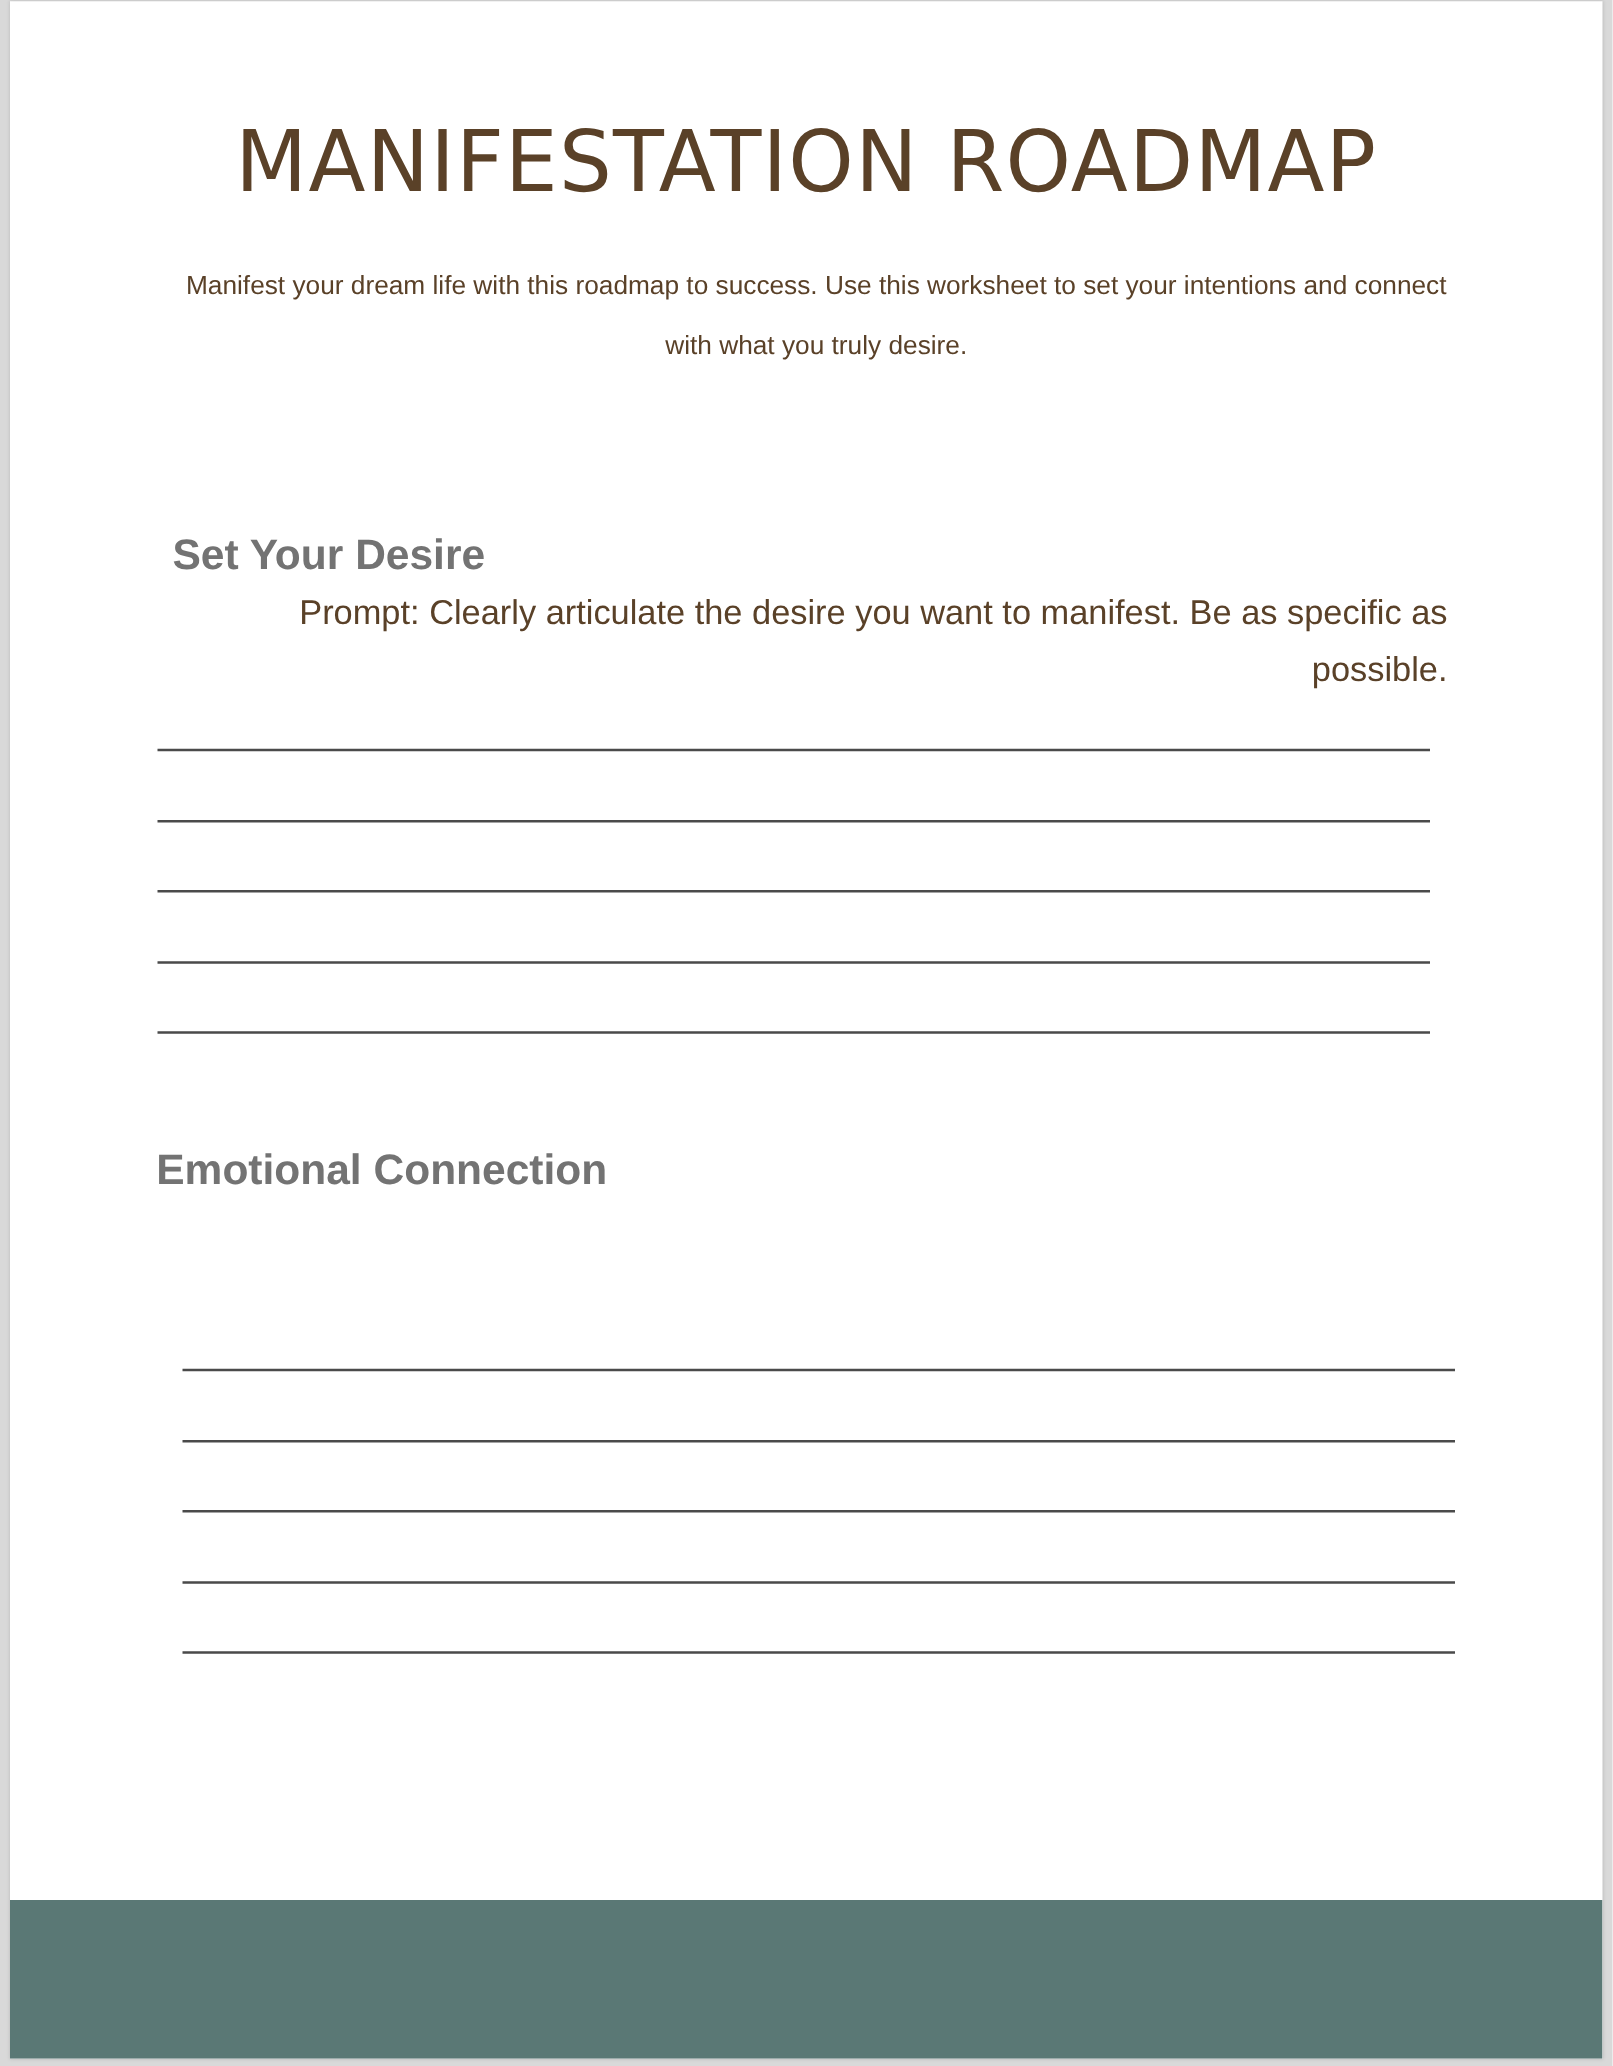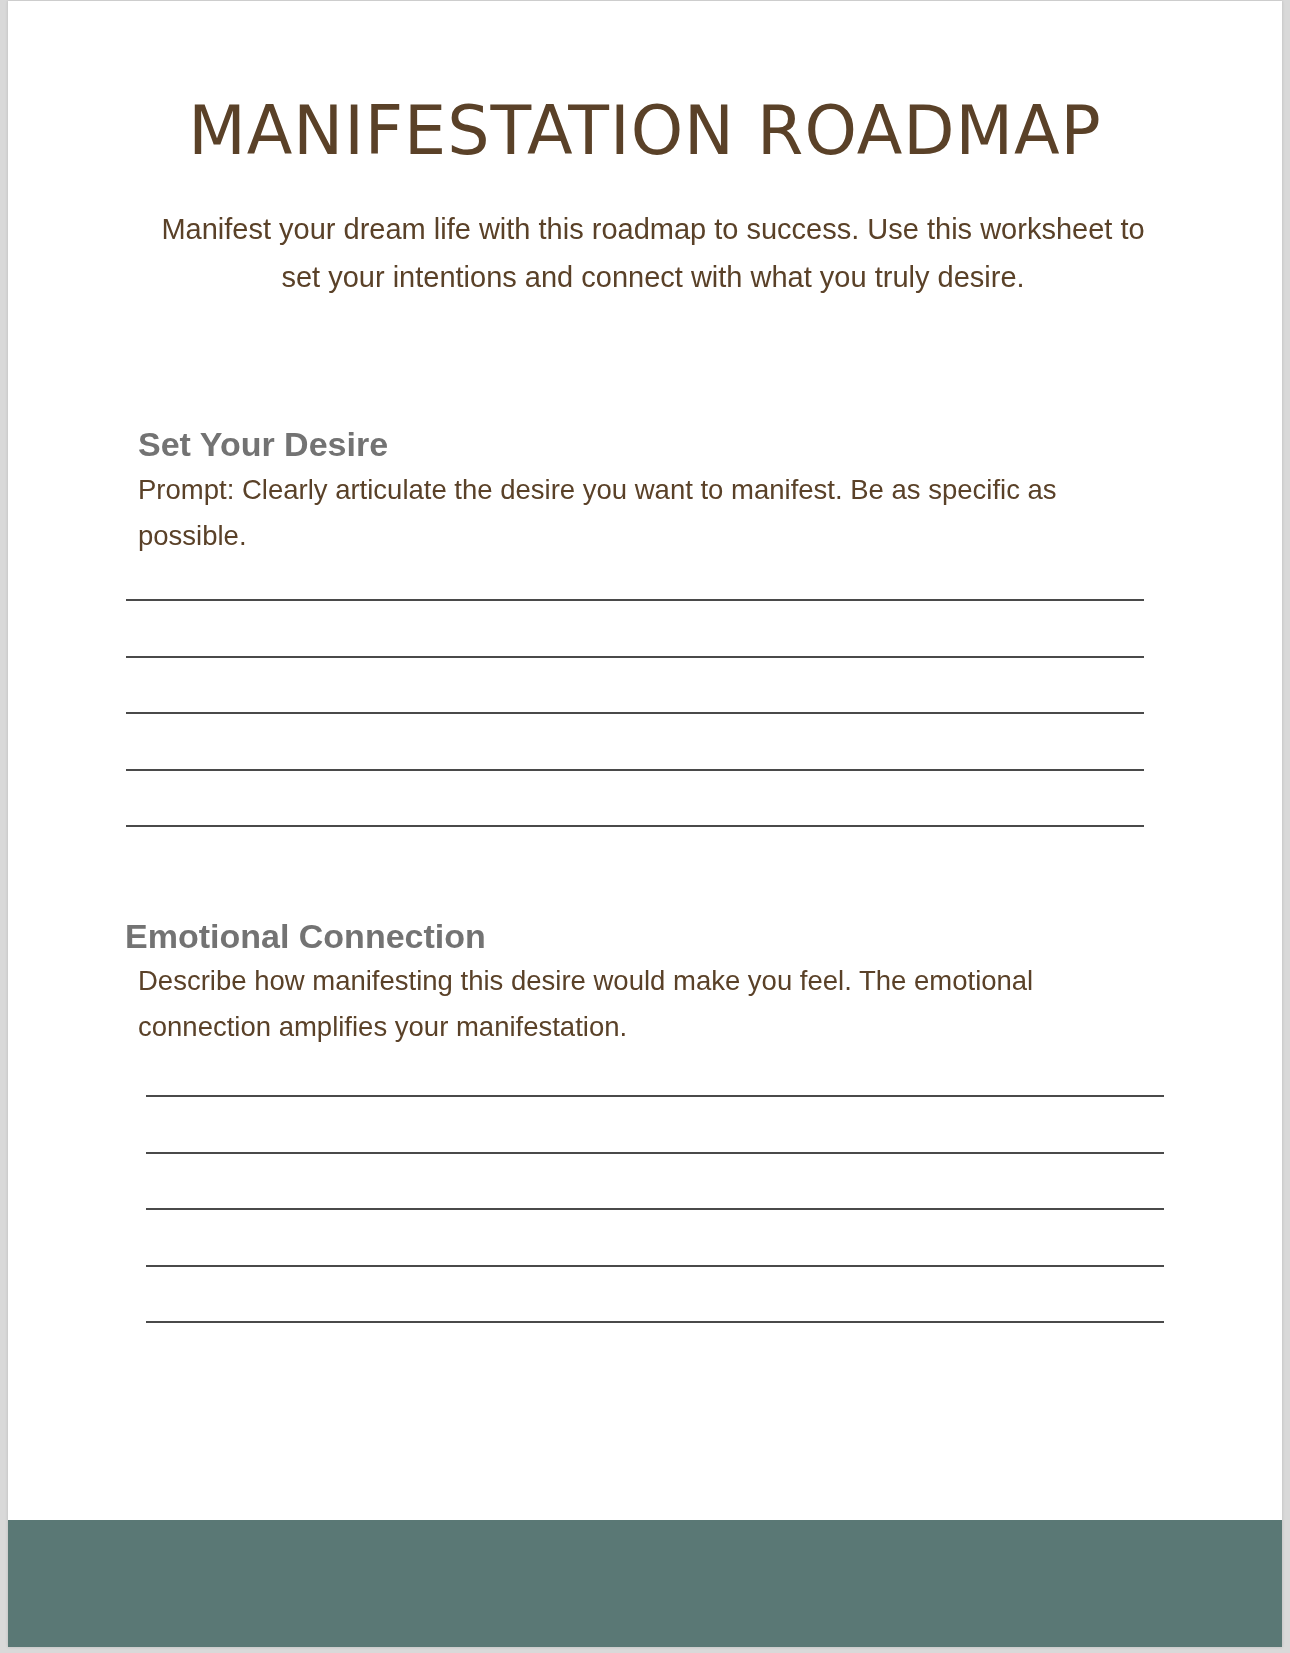--- a/index.html
+++ b/index.html
@@ -22,21 +22,21 @@
     font-family: "DejaVu Sans", sans-serif;
     font-weight: normal;
     font-size: 68px; letter-spacing: 1px;
     color: #5a4128;
     margin: 0; line-height: 1;
     transform: scaleX(0.98);
   }
   .intro {
     position: absolute; left: 140px; top: 204px; width: 1010px;
     text-align: center;
-    font-size: 29px; line-height: 48px;
+    font-size: 21px; line-height: 48px;
     color: #5a4128; margin: 0;
   }
   .section-heading {
     position: absolute; margin: 0;
     font-size: 34px; font-weight: bold; color: #737373;
     line-height: 1;
   }
   .section-text {
     position: absolute; margin: 0;
     font-size: 27.5px; line-height: 45.5px; color: #5a4128;
@@ -54,30 +54,29 @@
 </head>
 <body>
 
 <div class="page">
 
   <h1 class="title">MANIFESTATION ROADMAP</h1>
 
   <p class="intro">Manifest your dream life with this roadmap to success.  Use this worksheet to set your intentions and connect with what you truly desire.</p>
 
   <h2 class="section-heading" style="left:130px; top:426px;">Set Your Desire</h2>
-  <p class="section-text" style="left:130px; top:466px; width:1020px;">Prompt: Clearly articulate the desire you want to manifest. Be as specific as possible.</p>
+  <p class="section-text" style="left:130px; top:466px; width:1020px;text-align:right;">Prompt: Clearly articulate the desire you want to manifest. Be as specific as possible.</p>
 
   <div class="write-line" style="left:118px; top:598px; width:1018px;"></div>
   <div class="write-line" style="left:118px; top:655px; width:1018px;"></div>
   <div class="write-line" style="left:118px; top:711px; width:1018px;"></div>
   <div class="write-line" style="left:118px; top:768px; width:1018px;"></div>
   <div class="write-line" style="left:118px; top:824px; width:1018px;"></div>
 
   <h2 class="section-heading" style="left:117px; top:918px;">Emotional Connection</h2>
-  <p class="section-text" style="left:130px; top:957px; width:900px;">Describe how manifesting this desire would make you feel. The emotional connection amplifies your manifestation.</p>
 
   <div class="write-line" style="left:138px; top:1094px; width:1018px;"></div>
   <div class="write-line" style="left:138px; top:1151px; width:1018px;"></div>
   <div class="write-line" style="left:138px; top:1207px; width:1018px;"></div>
   <div class="write-line" style="left:138px; top:1264px; width:1018px;"></div>
   <div class="write-line" style="left:138px; top:1320px; width:1018px;"></div>
 
   <div class="footer-band"></div>
 </div>
 

